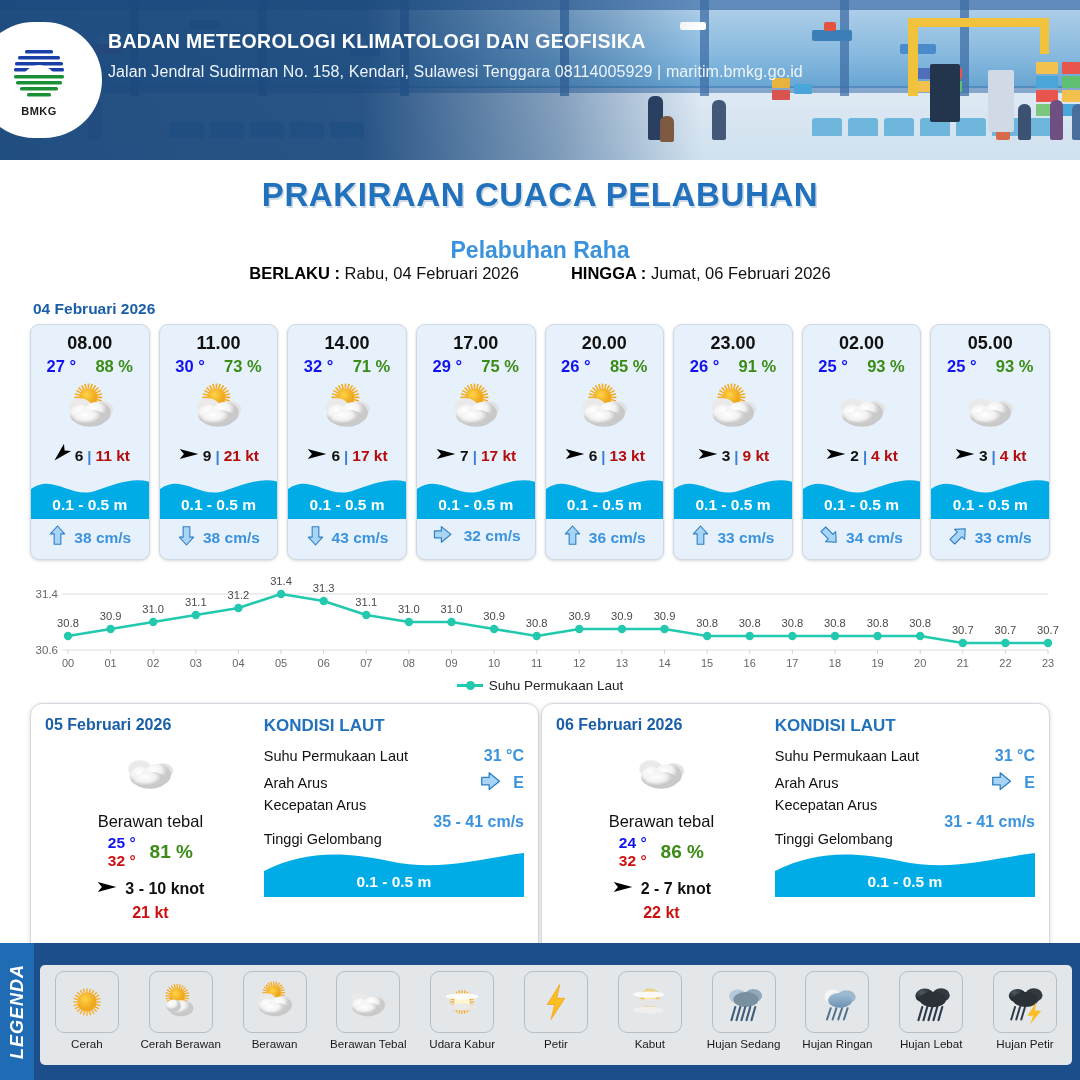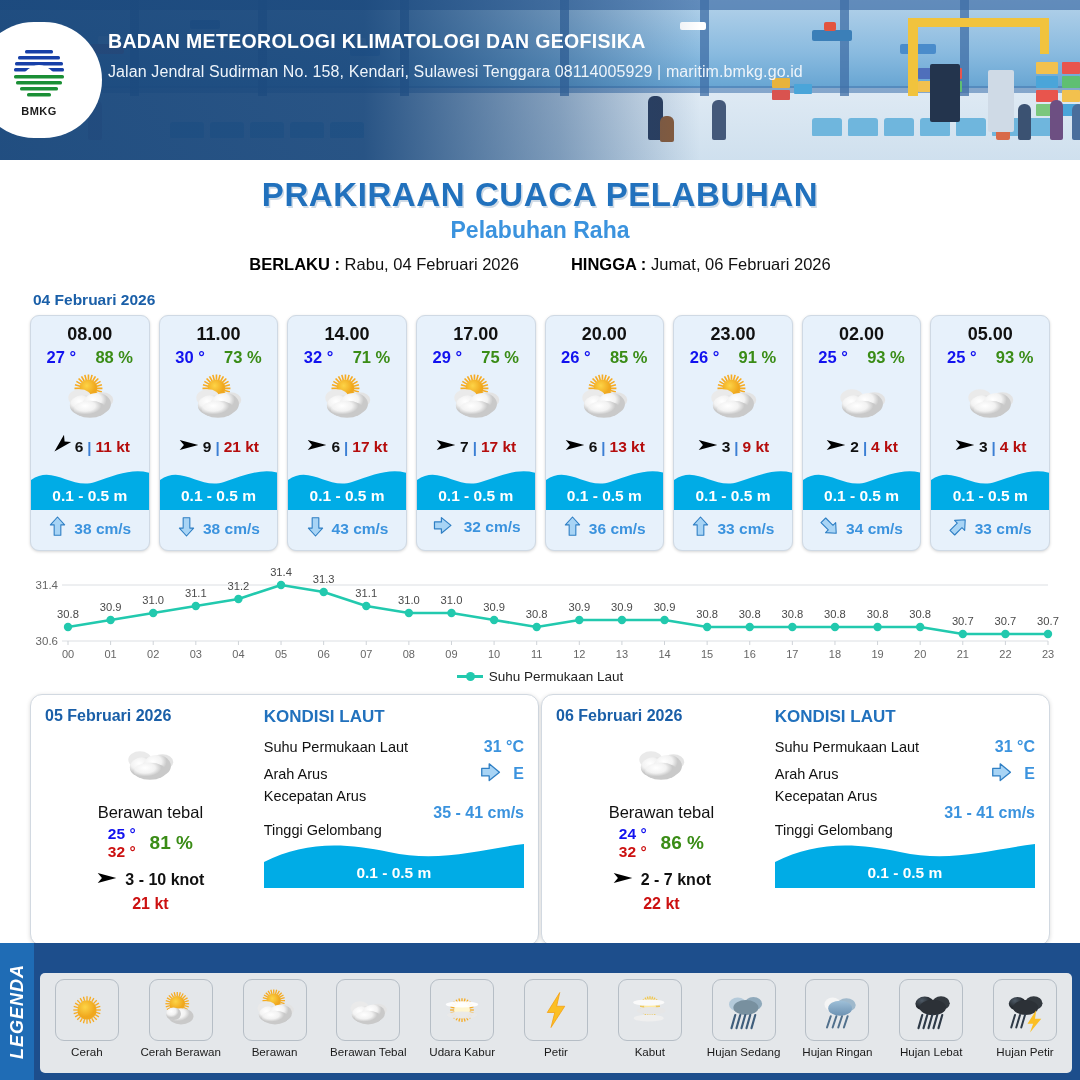--- a/index.html
+++ b/index.html
@@ -51,22 +51,22 @@
   .hdr-l1 { font-size:19.5px; font-weight:bold; color:#ffffff; letter-spacing:.35px; }
   .hdr-l2 { font-size:29px; font-weight:bold; color:#ffffff; margin-top:4px; letter-spacing:.1px; }
   .hdr-l3 { font-size:16px; color:#eef4fa; margin-top:10px; letter-spacing:.1px; }
 
   
   .title-wrap { text-align:center; margin-top:16px; }
   .title-main {
     font-size:33px; font-weight:bold; color:#2171bd; letter-spacing:.6px;
     text-shadow: 1.5px 1.5px 0 rgba(150,175,200,.45);
   }
-  .title-sub { font-size:23px; font-weight:bold; color:#3b93de; margin-top:3px; }
-  .valid-row { margin-top:11px; display:flex; justify-content:center; gap:52px; font-size:16.5px; color:#111; }
+  .title-sub { font-size:23px; font-weight:bold; color:#3b93de; margin-top:23px; }
+  .valid-row { display:flex; justify-content:center; gap:52px; font-size:16.5px; color:#111; }
   .valid-row b { color:#000; }
 
   
   .date-label {
     margin:17px 0 6px 33px; font-size:15.5px; font-weight:bold; color:#1a5fa8;
   }
 
   
   .cards { display:flex; gap:9px; padding:0 30px; }
   .card {
@@ -147,21 +147,21 @@
   }
   .legend-tab span {
     transform:rotate(-90deg); white-space:nowrap;
     font-size:18px; font-weight:bold; font-style:italic; color:#fff; letter-spacing:1px;
   }
   .legend-note {
     position:absolute; left:44px; top:8px; font-size:12.6px; font-style:italic;
     color:#ffffff; letter-spacing:.05px;
   }
   .legend-items {
-    position:absolute; left:40px; top:30px; width:1032px; height:100px;
+    position:absolute; left:40px; top:22px; width:1032px; height:100px;
     background:#e4e7ea; border-radius:5px;
     display:flex; justify-content:space-around; align-items:flex-start; padding-top:6px;
   }
   .leg-item { width:92px; text-align:center; }
   .leg-box {
     width:64px; height:62px; margin:0 auto; border:1px solid #b6bec6; border-radius:9px;
     background:#e4e7ea; display:flex; align-items:center; justify-content:center;
   }
   .leg-label { font-size:11.6px; color:#1a1a1a; margin-top:4px; }
 </style>

